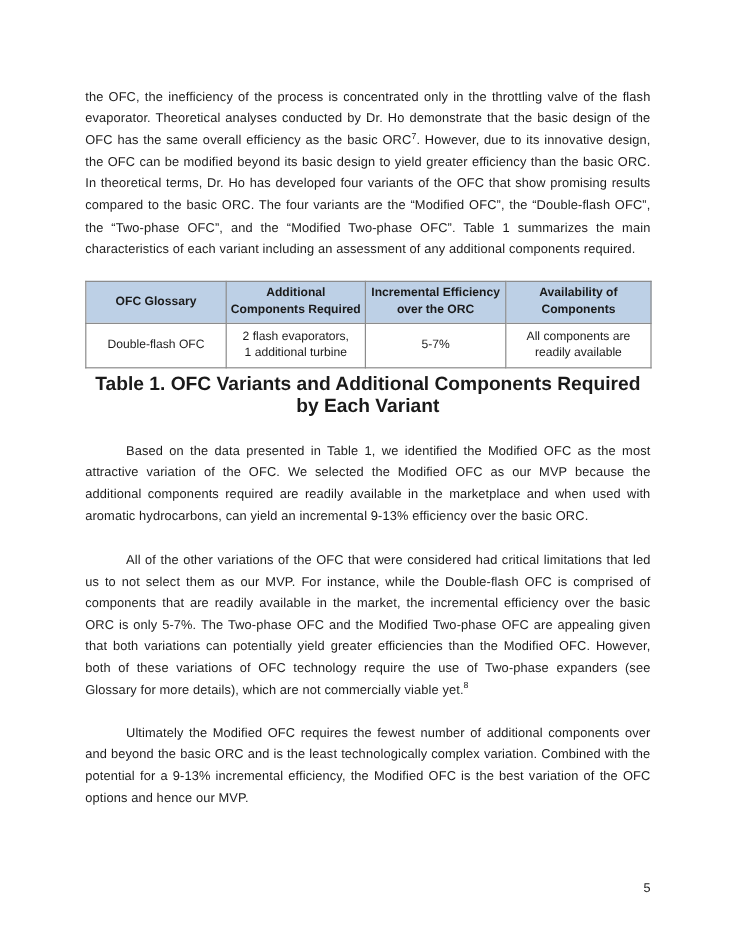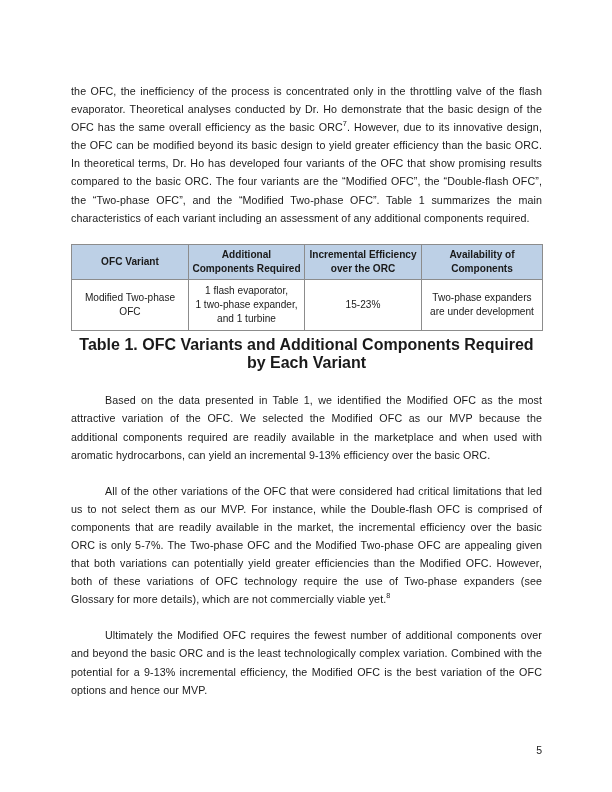--- a/index.html
+++ b/index.html
@@ -10,21 +10,21 @@
   body {
     width: 612px;
     height: 792px;
     position: relative;
     font-family: "Liberation Sans", sans-serif;
     color: #000000;
     overflow: hidden;
   }
   .page {
     position: absolute;
-    left: 0; top: 16px;
+    left: 0; top: 6px;
     width: 612px;
     height: 695px;
     background: #ffffff;
   }
   .content {
     position: absolute;
     left: 71px;
     top: 66px;
     width: 471px;
   }
@@ -117,32 +117,32 @@
     <div class="table-wrap">
       <table class="ofc-table">
         <colgroup>
           <col class="c1">
             <col class="c2">
             <col class="c3">
             <col class="c4">
         </colgroup>
         <thead>
           <tr id="thead-row">
-              <th>OFC Variant</th>
+              <th>OFC Glossary</th>
               <th>Additional<br>Components Required</th>
               <th>Incremental Efficiency<br>over the ORC</th>
               <th>Availability of<br>Components</th>
             </tr>
         </thead>
         <tbody id="tbody">
             <tr>
-              <td>Modified Two-phase OFC</td>
-              <td>1 flash evaporator,<br>1 two-phase expander,<br>and 1 turbine</td>
-              <td>15-23%</td>
-              <td>Two-phase expanders<br>are under development</td>
+              <td>Double-flash OFC</td>
+              <td>2 flash evaporators,<br>1 additional turbine</td>
+              <td>5-7%</td>
+              <td>All components are<br>readily available</td>
             </tr>
           </tbody>
       </table>
       <div class="caption">Table 1. OFC Variants and Additional Components Required by Each Variant</div>
     </div>
 
     <div class="after-table-gap"></div>
 
     <p class="body-text indented" id="para-2">Based on the data presented in Table 1, we identified the Modified OFC as the most attractive variation of the OFC. We selected the Modified OFC as our MVP because the additional components required are readily available in the marketplace and when used with aromatic hydrocarbons, can yield an incremental 9-13% efficiency over the basic ORC.</p>
     <div class="para-gap"></div>

